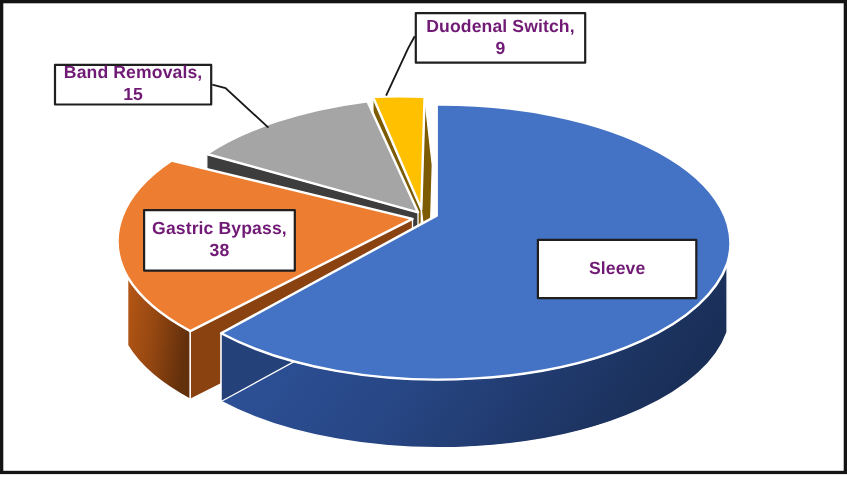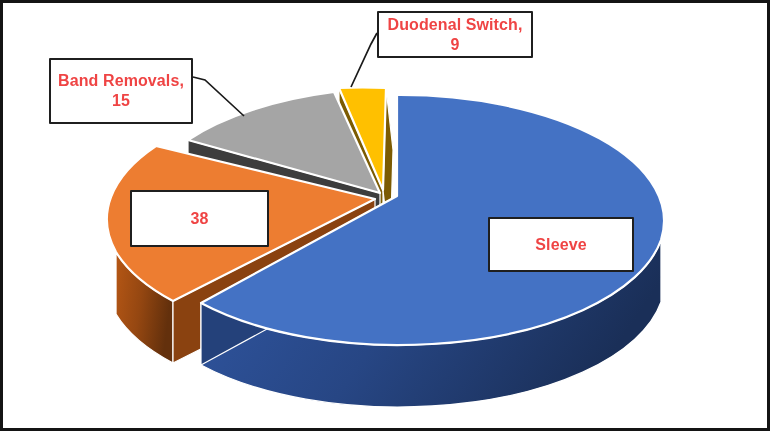--- a/index.html
+++ b/index.html
@@ -32,25 +32,25 @@
     border: 2px solid #1f1f1f;
     border-radius: 1px;
     display: flex;
     flex-direction: column;
     align-items: center;
     justify-content: center;
     text-align: center;
     font-weight: bold;
     font-size: 16px;
     line-height: 20px;
-    color: #ef4444;
+    color: #701a75;
     letter-spacing: 0.1px;
   }
   .co-0 { left: 377px; top: 11px;  width: 156px; height: 47px; }
-  .co-1 { left: 49px;  top: 58px;  width: 144px; height: 66px; }
+  .co-1 { left: 49px;  top: 58px;  width: 144px; height: 38px; }
   .co-2 { left: 130px; top: 190px; width: 139px; height: 57px; }
   .co-3 { left: 488px; top: 217px; width: 146px; height: 55px; }
 </style>
 </head>
 <body>
 
 <div class="canvas">
 
   <svg id="pie-svg" width="770" height="438" viewBox="0 0 770 438">
       <defs>
@@ -94,19 +94,20 @@
 
   <div class="callout co-0">
     <span>Duodenal Switch,</span>
     <span>9</span>
   </div>
   <div class="callout co-1">
     <span>Band Removals,</span>
     <span>15</span>
   </div>
   <div class="callout co-2">
+    <span>Gastric Bypass,</span>
     <span>38</span>
   </div>
   <div class="callout co-3">
     <span>Sleeve</span>
   </div>
 
 </div>
 
 </body></html>

